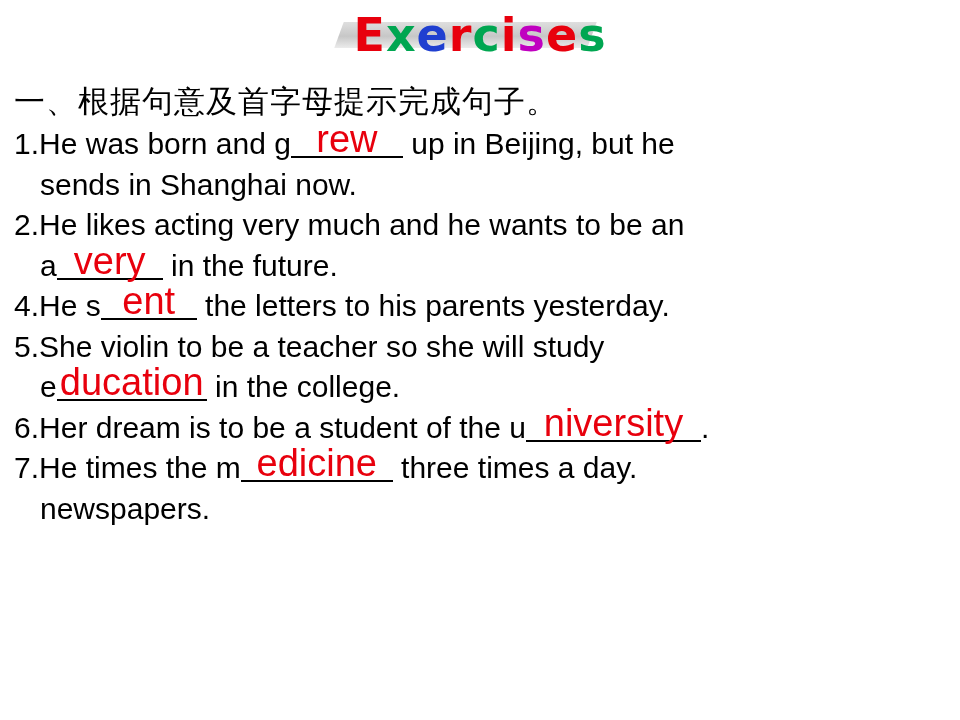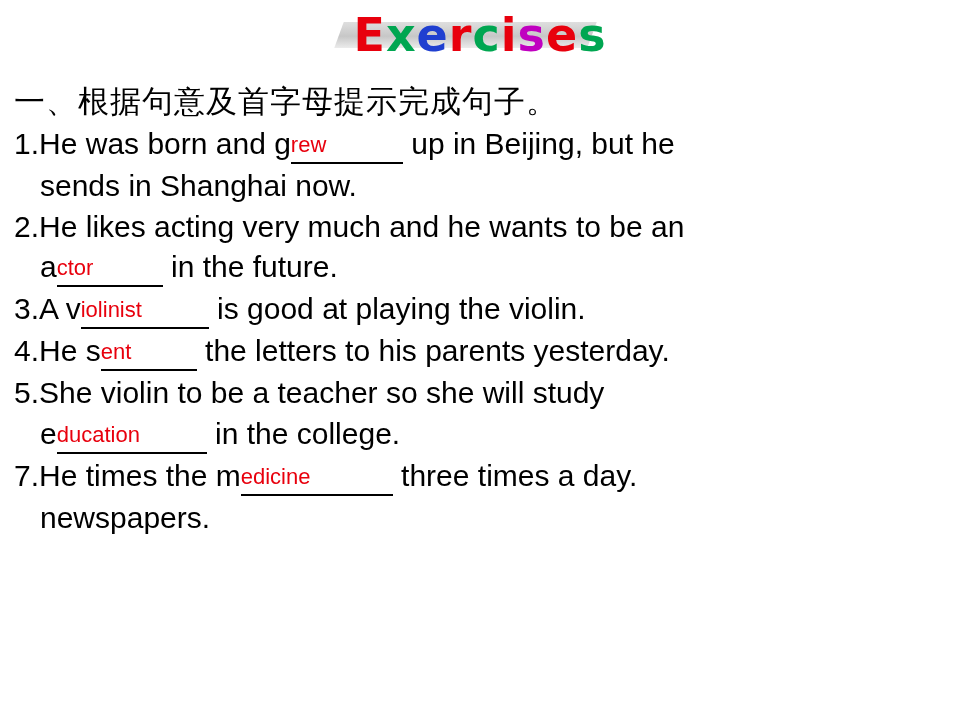--- a/index.html
+++ b/index.html
@@ -85,25 +85,25 @@
     display: inline;
   }
   .indent {
     display: inline-block;
     width: 26px;
   }
   .blank {
     position: relative;
     display: inline-block;
     color: #e8000d;
-    text-align: left;
+    text-align: center;
     border-bottom: 2px solid #000;
     line-height: 34px;
     vertical-align: baseline;
-    font-size: 22px;
+    font-size: 38px;
   }
   .blank.rise {
     position: relative;
     top: -2px;
   }
 </style>
 </head>
 <body>
 
 <div class="slide">
@@ -114,23 +114,23 @@
       <span class="letters" id="title-letters"><span style="color: rgb(232, 0, 13);">E</span><span style="color: rgb(0, 166, 81);">x</span><span style="color: rgb(31, 63, 208);">e</span><span style="color: rgb(232, 0, 13);">r</span><span style="color: rgb(0, 166, 81);">c</span><span style="color: rgb(232, 0, 13);">i</span><span style="color: rgb(192, 0, 192);">s</span><span style="color: rgb(232, 0, 13);">e</span><span style="color: rgb(0, 166, 81);">s</span></span>
     </div>
   </div>
 
   <div class="content">
     <p class="heading-cn">一、根据句意及首字母提示完成句子。</p>
     <div id="exercise-list">
         <p class="item"><span class="num">1. </span><span class="cont"><span>He was born and g</span><span class="blank rise" style="width: 112px;">rew</span><span> up in Beijing, but he</span></span></p>
         <p class="item"><span class="indent"></span><span>sends in Shanghai now.</span></p>
         <p class="item"><span class="num">2. </span><span class="cont"><span>He likes acting very much and he wants to be an</span></span></p>
-        <p class="item"><span class="indent"></span><span>a</span><span class="blank rise" style="width: 106px;">ctor</span><span>  in the future.</span></p>
-        <p class="item"><span class="num">3. </span><span class="cont"><span>A v</span><span class="blank rise" style="width: 128px;">iolinist</span><span> is good at playing the violin.</span></span></p>
+        <p class="item"><span class="indent"></span><span>a</span><span class="blank rise" style="width: 106px;">very</span><span>  in the future.</span></p>
         <p class="item"><span class="num">4. </span><span class="cont"><span>He s</span><span class="blank rise" style="width: 96px;">ent</span><span> the letters to his parents yesterday.</span></span></p>
         <p class="item"><span class="num">5. </span><span class="cont"><span>She violin to be a teacher so she will study</span></span></p>
         <p class="item"><span class="indent"></span><span>e</span><span class="blank rise" style="width: 150px;">ducation</span><span>  in the college.</span></p>
+        <p class="item"><span class="num">6. </span><span class="cont"><span>Her dream is to be a student of the u</span><span class="blank rise" style="width: 175px;">niversity</span><span>.</span></span></p>
         <p class="item"><span class="num">7. </span><span class="cont"><span>He times the m</span><span class="blank rise" style="width: 152px;">edicine</span><span> three times a day.</span></span></p>
         <p class="item"><span class="indent"></span><span>newspapers.</span></p>
       </div>
   </div>
 
 </div>
 
 </body></html>

